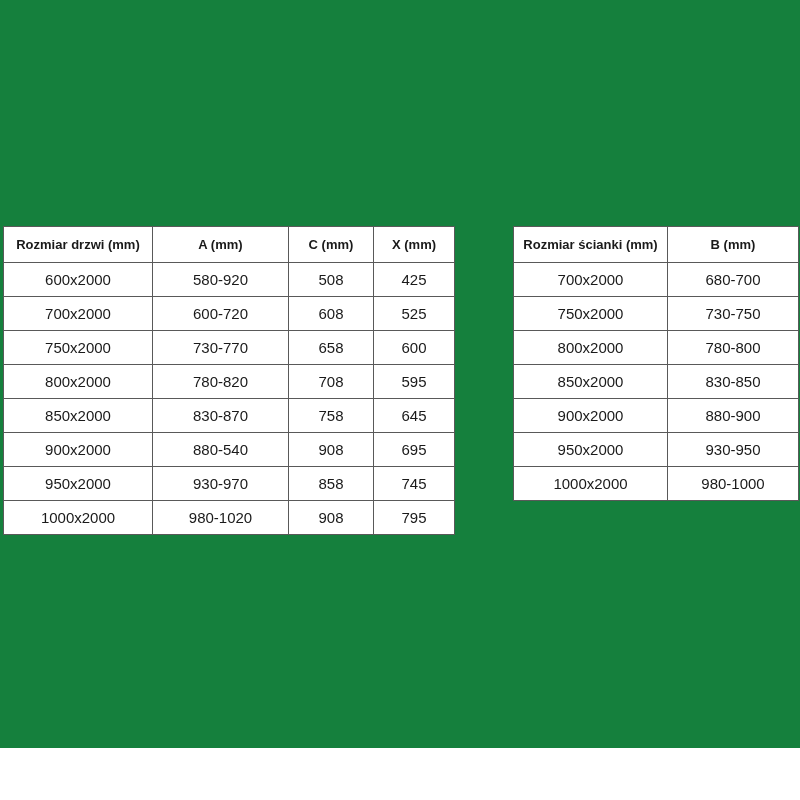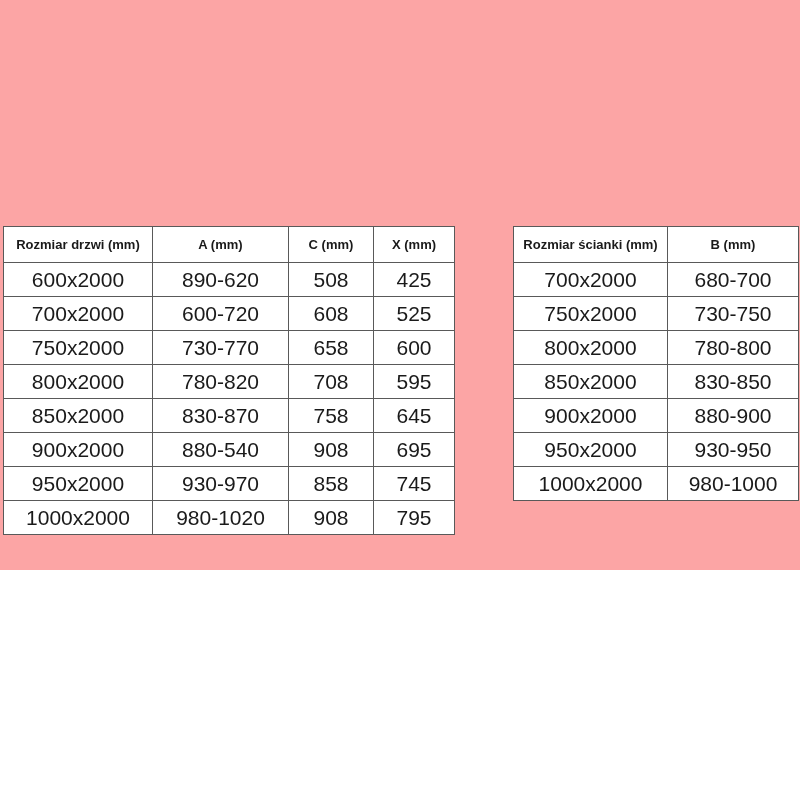--- a/index.html
+++ b/index.html
@@ -1,21 +1,21 @@
 <!DOCTYPE html>
 <html><head>
 <meta charset="utf-8">
 <style>
   * { margin: 0; padding: 0; box-sizing: border-box; }
   html, body {
     width: 800px; height: 800px;
     background: #ffffff;
     font-family: "Liberation Sans", "DejaVu Sans", sans-serif;
   }
-  .page { position: relative; width: 800px; height: 570px; background: #fca5a5; }
+  .page { position: relative; width: 800px; height: 748px; background: #15803d; }
 
   table {
     position: absolute;
     border-collapse: collapse;
     table-layout: fixed;
     background: #ffffff;
   }
   th, td {
     border: 1px solid #595959;
     text-align: center;
@@ -23,21 +23,21 @@
     color: #1a1a1a;
     white-space: nowrap;
     overflow: hidden;
   }
   th {
     font-weight: bold;
     font-size: 13px;
     height: 36px;
   }
   td {
-    font-size: 21px;
+    font-size: 15px;
     height: 34px;
   }
 
   #doors-table { left: 3px; top: 226px; width: 451px; }
   #doors-table col.c1 { width: 149px; }
   #doors-table col.c2 { width: 136px; }
   #doors-table col.c3 { width: 85px; }
   #doors-table col.c4 { width: 81px; }
 
   #walls-table { left: 513px; top: 226px; width: 285px; }
@@ -60,21 +60,21 @@
         <tr>
           <th>Rozmiar drzwi (mm)</th>
           <th>A (mm)</th>
           <th>C (mm)</th>
           <th>X (mm)</th>
         </tr>
       </thead>
       <tbody>
         <tr>
           <td>600x2000</td>
-          <td>890-620</td>
+          <td>580-920</td>
           <td>508</td>
           <td>425</td>
         </tr>
         <tr>
           <td>700x2000</td>
           <td>600-720</td>
           <td>608</td>
           <td>525</td>
         </tr>
         <tr>

